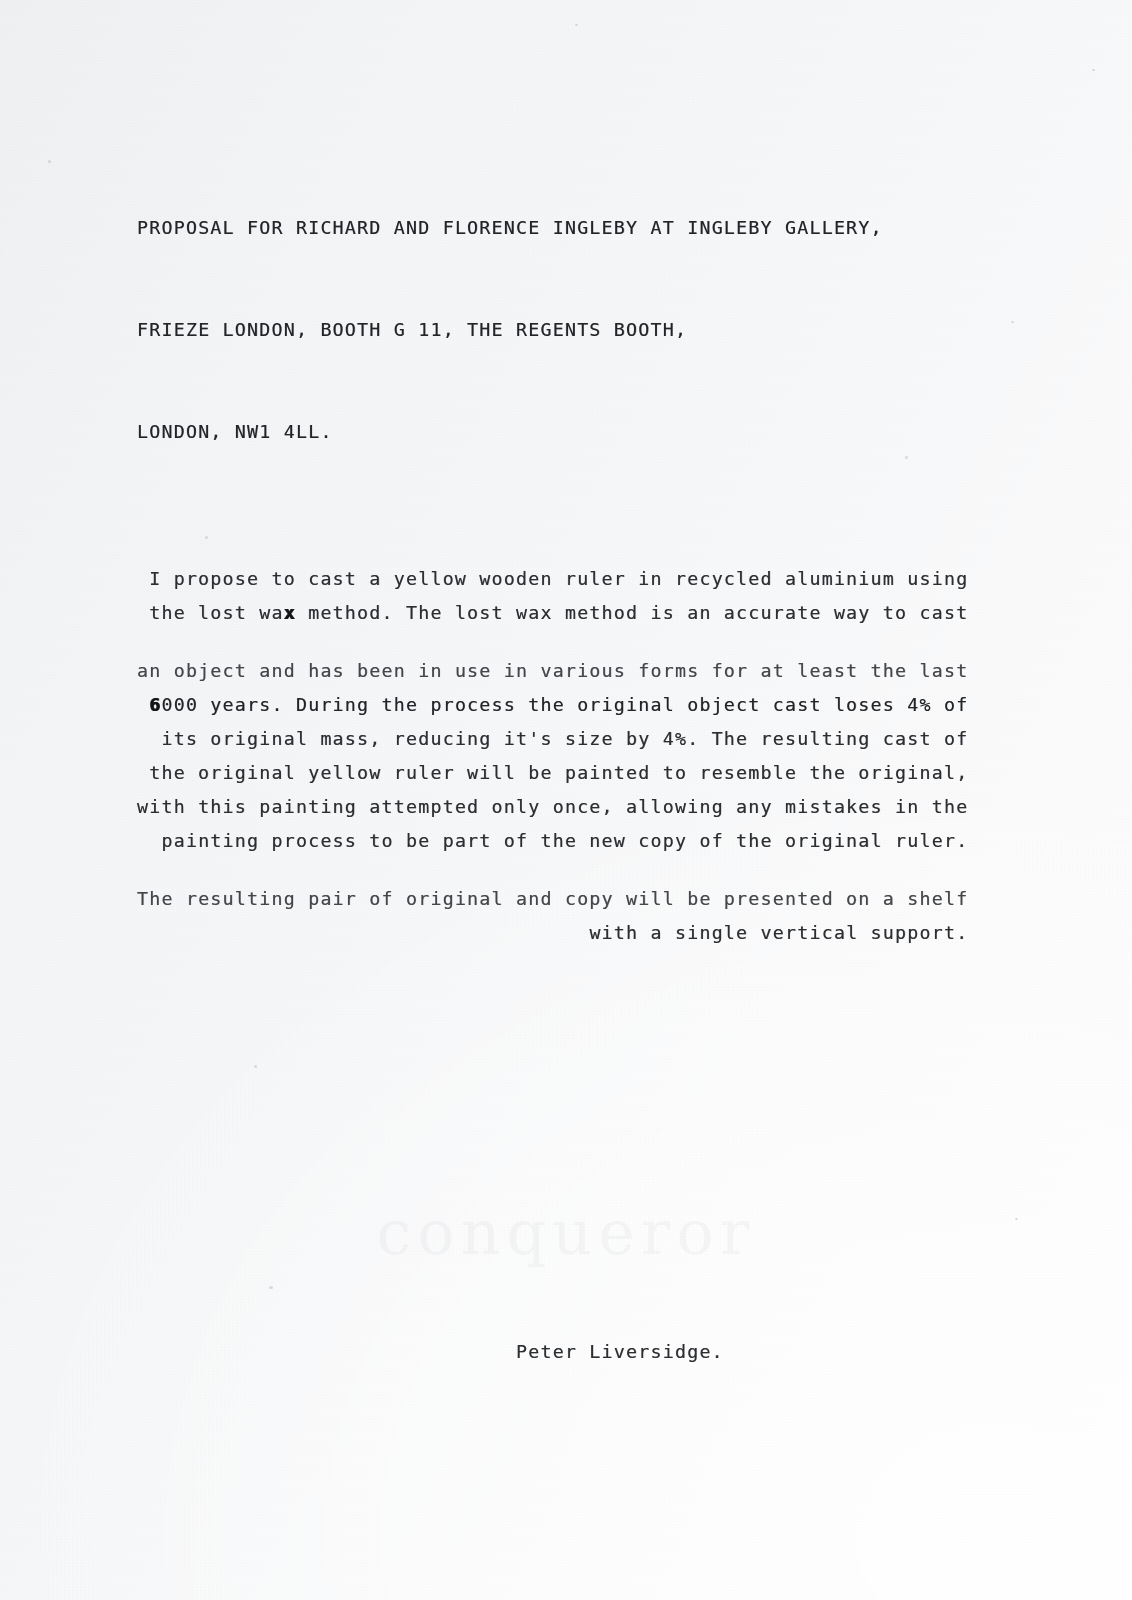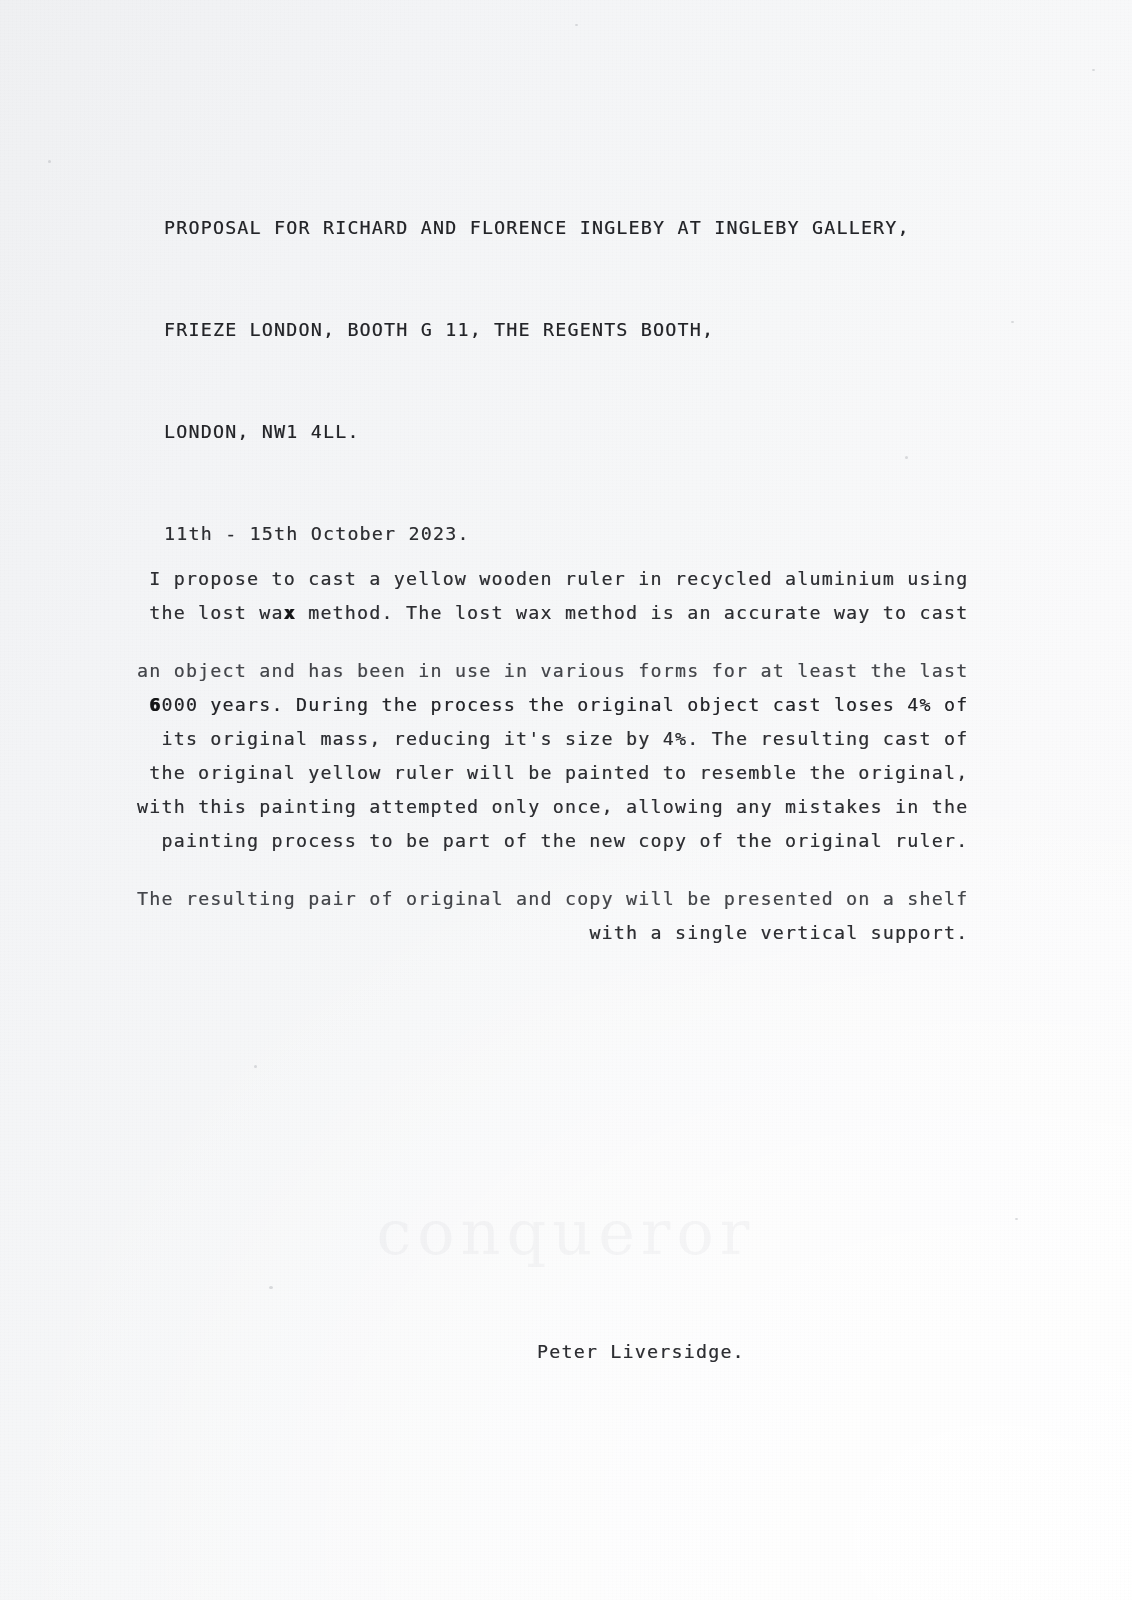--- a/index.html
+++ b/index.html
@@ -74,31 +74,30 @@
     white-space: pre;
     -webkit-font-smoothing: antialiased;
     text-shadow:
       0.35px 0.2px 0.45px rgba(45,46,50,0.40),
       -0.3px 0.25px 0.5px rgba(60,62,68,0.22);
   }
 
   .header-block {
     left: 137px;
     top: 143px;
-    margin-left: 27px;
   }
 
   .body-block {
     left: 137px;
     top: 562px;
     text-align: right;
   }
 
   .signature-block {
-    left: 537px;
+    left: 516px;
     top: 1267px;
     text-align: center;
   }
 
   .line {
     display: block;
     height: 34px;
   }
 
   
@@ -140,21 +139,20 @@
   <div class="speck" style="left:905px; top:456px; width:3px; height:3px;"></div>
   <div class="speck" style="left:205px; top:536px; width:3px; height:3px;"></div>
   <div class="speck" style="left:254px; top:1065px;width:3px; height:3px;"></div>
   <div class="speck" style="left:269px; top:1286px;width:4px; height:3px;"></div>
   <div class="speck" style="left:1015px;top:1218px;width:3px; height:2px;"></div>
 
   <div class="typed header-block">
     <span class="line ink-dark">PROPOSAL FOR RICHARD AND FLORENCE INGLEBY AT INGLEBY GALLERY,</span>
     <span class="line ink-dark">FRIEZE LONDON, BOOTH G 11, THE REGENTS BOOTH,</span>
     <span class="line ink-dark">LONDON, NW1 4LL.</span>
-    <span class="line ink-mid">11th - 15th October 2023.</span>
   </div>
 
   <div class="typed body-block" id="body-block"><span class="line ink-mid"><span>I propose to cast a yellow wooden ruler in recycled aluminium using</span></span><span class="line ink-mid"><span>the lost wa</span><span class="overstrike">x</span><span> method. The lost wax method is an accurate way to cast</span></span><span class="line ink-light"><span>an object and has been in use in various forms for at least the last</span></span><span class="line ink-dark"><span class="overstrike">6</span><span>000 years. During the process the original object cast loses 4% of</span></span><span class="line ink-mid"><span>its original mass, reducing it's size by 4%. The resulting cast of</span></span><span class="line ink-mid"><span>the original yellow ruler will be painted to resemble the original,</span></span><span class="line ink-mid"><span>with this painting attempted only once, allowing any mistakes in the</span></span><span class="line ink-mid"><span>painting process to be part of the new copy of the original ruler.</span></span><span class="line ink-light"><span>The resulting pair of original and copy will be presented on a shelf</span></span><span class="line ink-mid"><span>with a single vertical support.</span></span></div>
 
   <div class="typed signature-block">
     <span class="line ink-mid">Peter Liversidge.</span>
   </div>
 
 </div>
 

